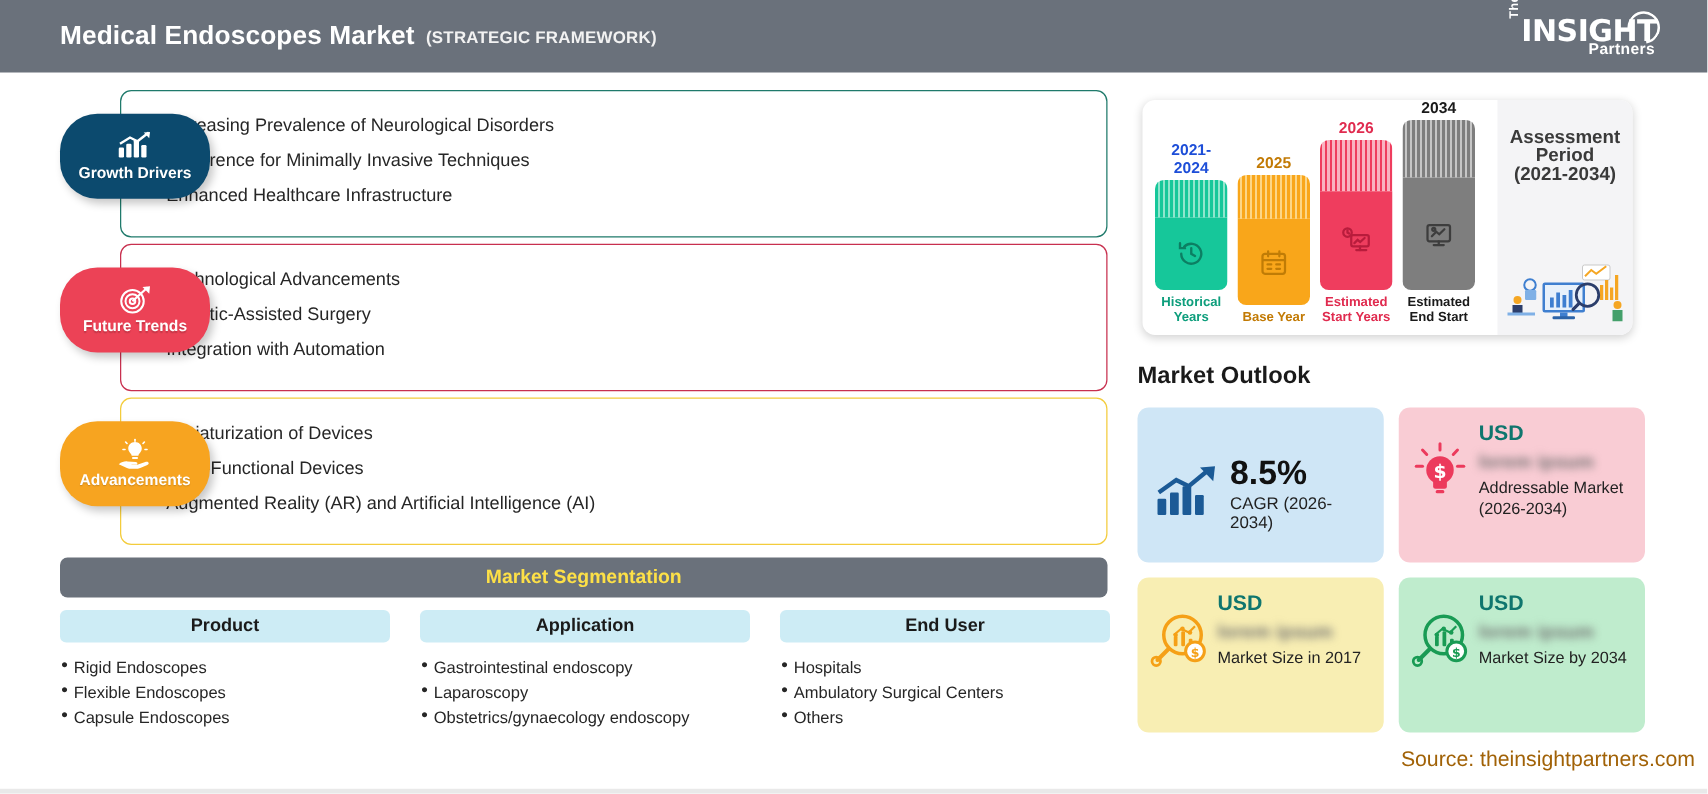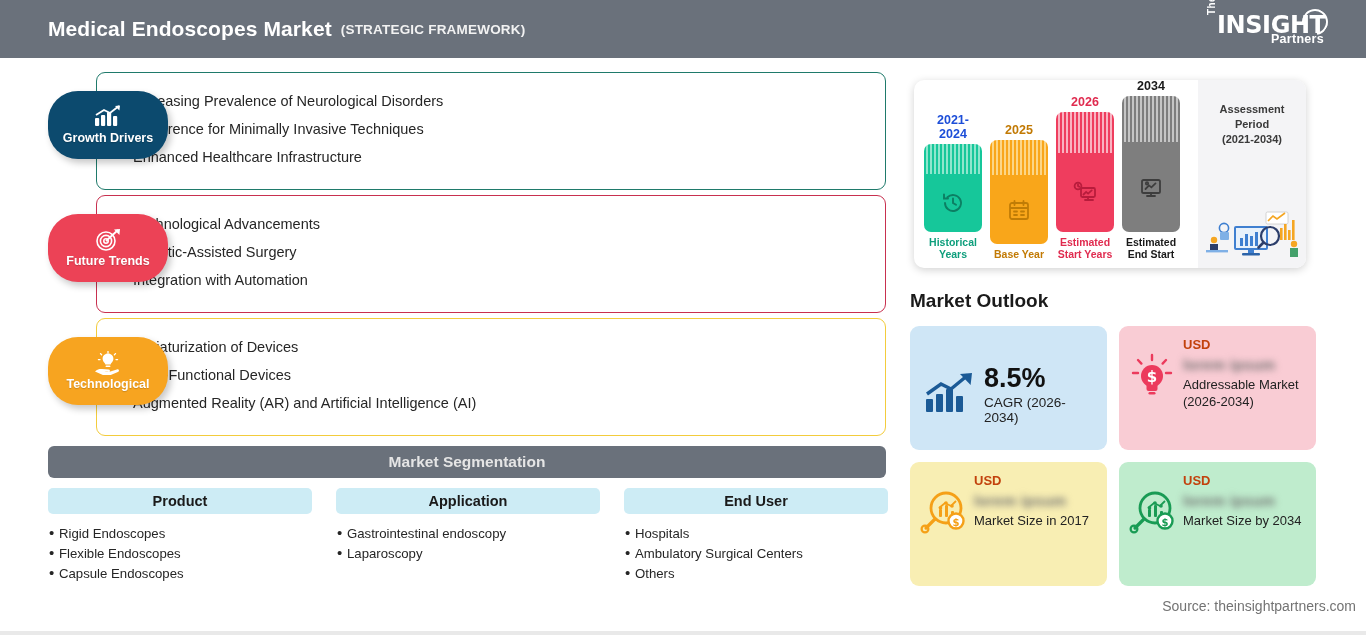--- a/index.html
+++ b/index.html
@@ -56,21 +56,21 @@
   }
   .badge.b1{top:33px;background:#0c4a6e;}
   .badge.b2{top:156px;background:#ec4256;}
   .badge.b3{top:279px;background:#f7a420;}
   .badge .bl{font-size:12.5px;font-weight:bold;margin-top:2px;text-shadow:0 1px 1px rgba(0,0,0,.18);}
   .badge .bi{height:24px;display:flex;align-items:flex-end;}
 
   
   .seg-title{
     position:absolute;left:48px;top:388px;width:838px;height:32px;
-    background:#6a717b;border-radius:6px;color:#e5e5e5;font-size:15.5px;font-weight:bold;
+    background:#6a717b;border-radius:6px;color:#fde047;font-size:15.5px;font-weight:bold;
     display:flex;align-items:center;justify-content:center;
   }
   .seg-cols{position:absolute;left:48px;top:430px;width:840px;display:flex;gap:24px;}
   .seg-col{width:264px;}
   .seg-head{
     height:26px;background:#cdecf5;border-radius:5px;
     display:flex;align-items:center;justify-content:center;
     font-size:14.5px;font-weight:bold;color:#1a1a1a;
   }
   .seg-list{margin:10px 0 0 0;padding:0 0 0 11px;list-style:none;}
@@ -91,44 +91,44 @@
   .tl-bar{width:58px;border-radius:7px;overflow:hidden;position:relative;margin:0 auto;}
   .tl-stripes{height:34%;width:100%;}
   .tl-solid{height:66%;width:100%;display:flex;align-items:center;justify-content:center;}
   .tl-cap{font-size:10.5px;font-weight:bold;line-height:12px;margin-top:4px;}
   .tl-ico{width:24px;height:24px;}
 
   .assess{
     position:absolute;right:0;top:0;width:108px;height:188px;background:#f4f4f6;
     display:flex;flex-direction:column;align-items:center;
   }
-  .assess-t{margin-top:22px;font-size:11px;font-weight:bold;color:#3a3a3a;text-align:center;line-height:15px;}
+  .assess-t{margin-top:22px;font-size:15px;font-weight:bold;color:#3a3a3a;text-align:center;line-height:15px;}
   .assess-img{position:absolute;bottom:6px;left:2px;width:104px;height:56px;}
 
   .mo-title{position:absolute;left:10px;top:232px;font-size:19px;font-weight:bold;color:#1a1a1a;}
 
   .cards{position:absolute;left:10px;top:268px;width:412px;
          display:flex;flex-wrap:wrap;gap:12px;}
   .card{width:197px;height:124px;border-radius:9px;box-sizing:border-box;
         padding:11px 10px 0 10px;display:flex;}
   .card.c-blue{background:#cfe6f6;align-items:center;padding-left:14px;}
   .card.c-pink{background:#f9ccd4;}
   .card.c-yellow{background:#f8eeb3;}
   .card.c-green{background:#bfeccd;}
   .card-ico{width:46px;height:46px;flex:0 0 46px;margin-top:16px;}
   .card.c-blue .card-ico{margin-top:0;width:52px;flex:0 0 52px;height:44px;}
   .card-body{margin-left:8px;}
-  .card-usd{font-size:13px;font-weight:bold;color:#c2410c;}
+  .card-usd{font-size:17px;font-weight:bold;color:#0f766e;}
   .card-blur{font-size:15px;font-weight:bold;color:#6f6f6f;filter:blur(3.6px);
              margin:4px 0 3px 0;letter-spacing:.3px;}
   .card-lbl{font-size:13px;line-height:17px;color:#222;}
   .card.c-blue .big{font-size:27px;font-weight:bold;color:#111;line-height:30px;}
   .card.c-blue .sub{font-size:13.5px;color:#222;margin-top:2px;}
 
-  .source{position:absolute;right:10px;top:598px;font-size:14px;color:#737373;}
+  .source{position:absolute;right:10px;top:598px;font-size:17px;color:#a16207;}
 </style>
 </head>
 <body>
 
 <div class="page">
 
   <div class="header">
     <div class="header-title">Medical Endoscopes Market</div>
     <div class="header-sub">(STRATEGIC FRAMEWORK)</div>
     <div class="logo">
@@ -203,38 +203,39 @@
             <path d="M16 0.3v1.6"></path>
                 <path d="M8.5 2.6l1.1 1.2"></path>
                 <path d="M23.5 2.6l-1.1 1.2"></path>
             <path d="M6.4 8.6H8"></path>
                 <path d="M25.6 8.6H24"></path>
           </g>
           <path d="M3 20.4c2.4-2 4.6-2.5 7-2.3l6.6.5c.9.1 1.3.5 1.3 1.1 0 .6-.5 1-1.3 1h-4.2c2 .4 4.2.5 6-.1l6.4-2.2c1-.3 1.9.1 2.1.9.2.7-.2 1.3-1 1.7l-7.6 3.2c-2.2.9-4.6.9-6.8.1L3 20.4z"></path>
         </g>
           </svg>
       </div>
-      <div class="bl">Technological</div>
+      <div class="bl">Advancements</div>
     </div>
 
     <div class="seg-title">Market Segmentation</div>
     <div class="seg-cols">
       <div class="seg-col">
         <div class="seg-head">Product</div>
         <ul class="seg-list">
           <li>Rigid Endoscopes</li>
           <li>Flexible Endoscopes</li>
           <li>Capsule Endoscopes</li>
         </ul>
       </div>
       <div class="seg-col">
         <div class="seg-head">Application</div>
         <ul class="seg-list">
           <li>Gastrointestinal endoscopy</li>
           <li>Laparoscopy</li>
+          <li>Obstetrics/gynaecology endoscopy</li>
         </ul>
       </div>
       <div class="seg-col">
         <div class="seg-head">End User</div>
         <ul class="seg-list">
           <li>Hospitals</li>
           <li>Ambulatory Surgical Centers</li>
           <li>Others</li>
         </ul>
       </div>

